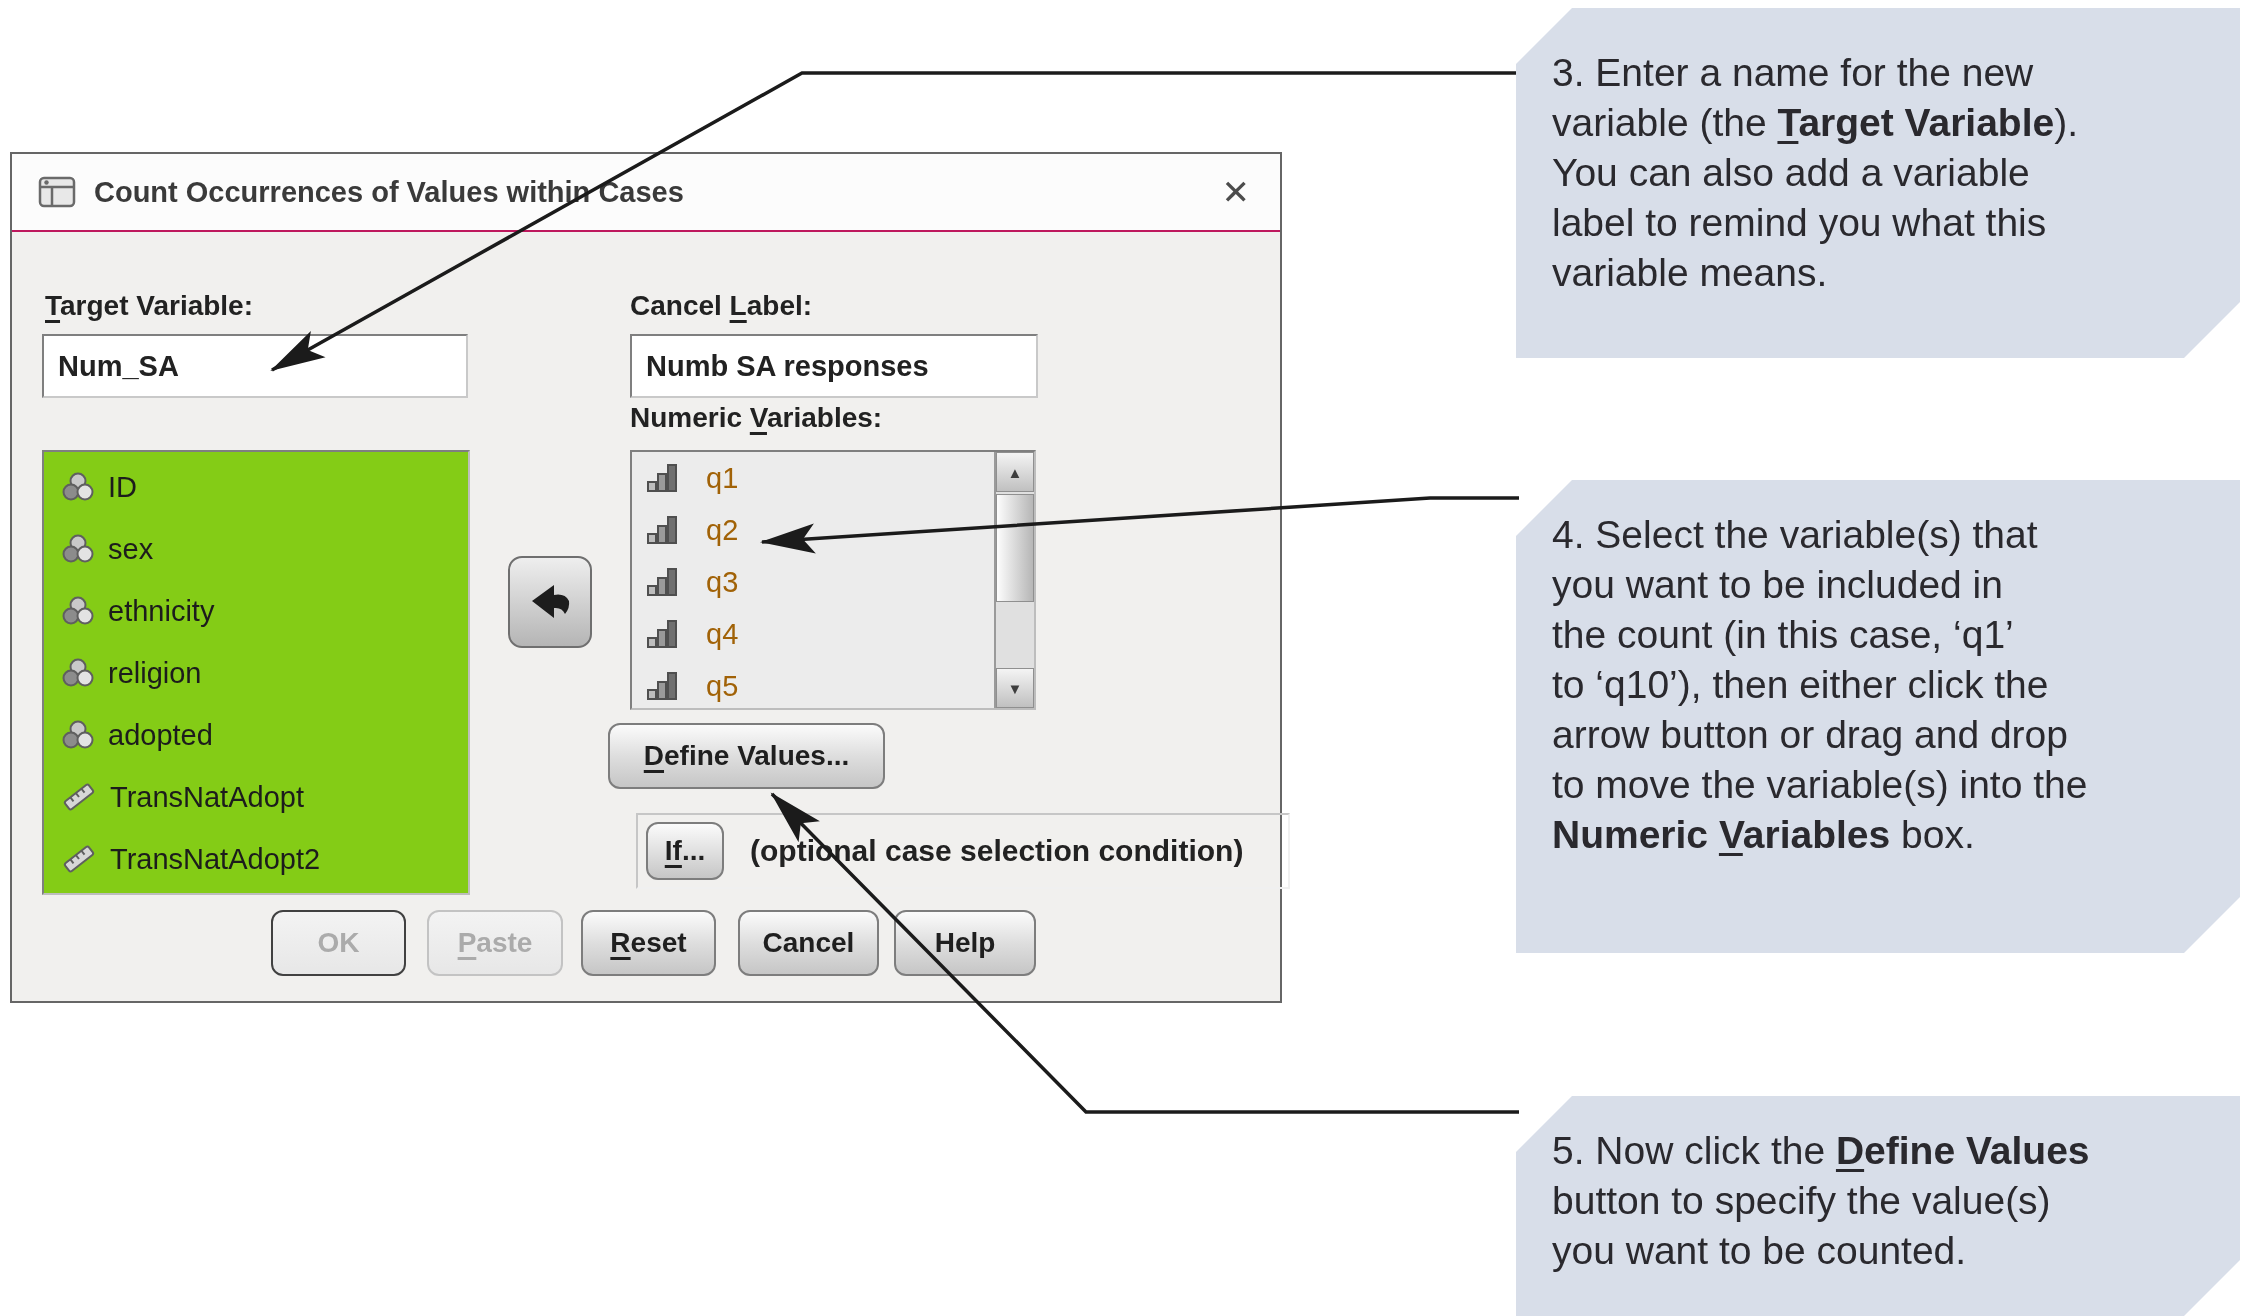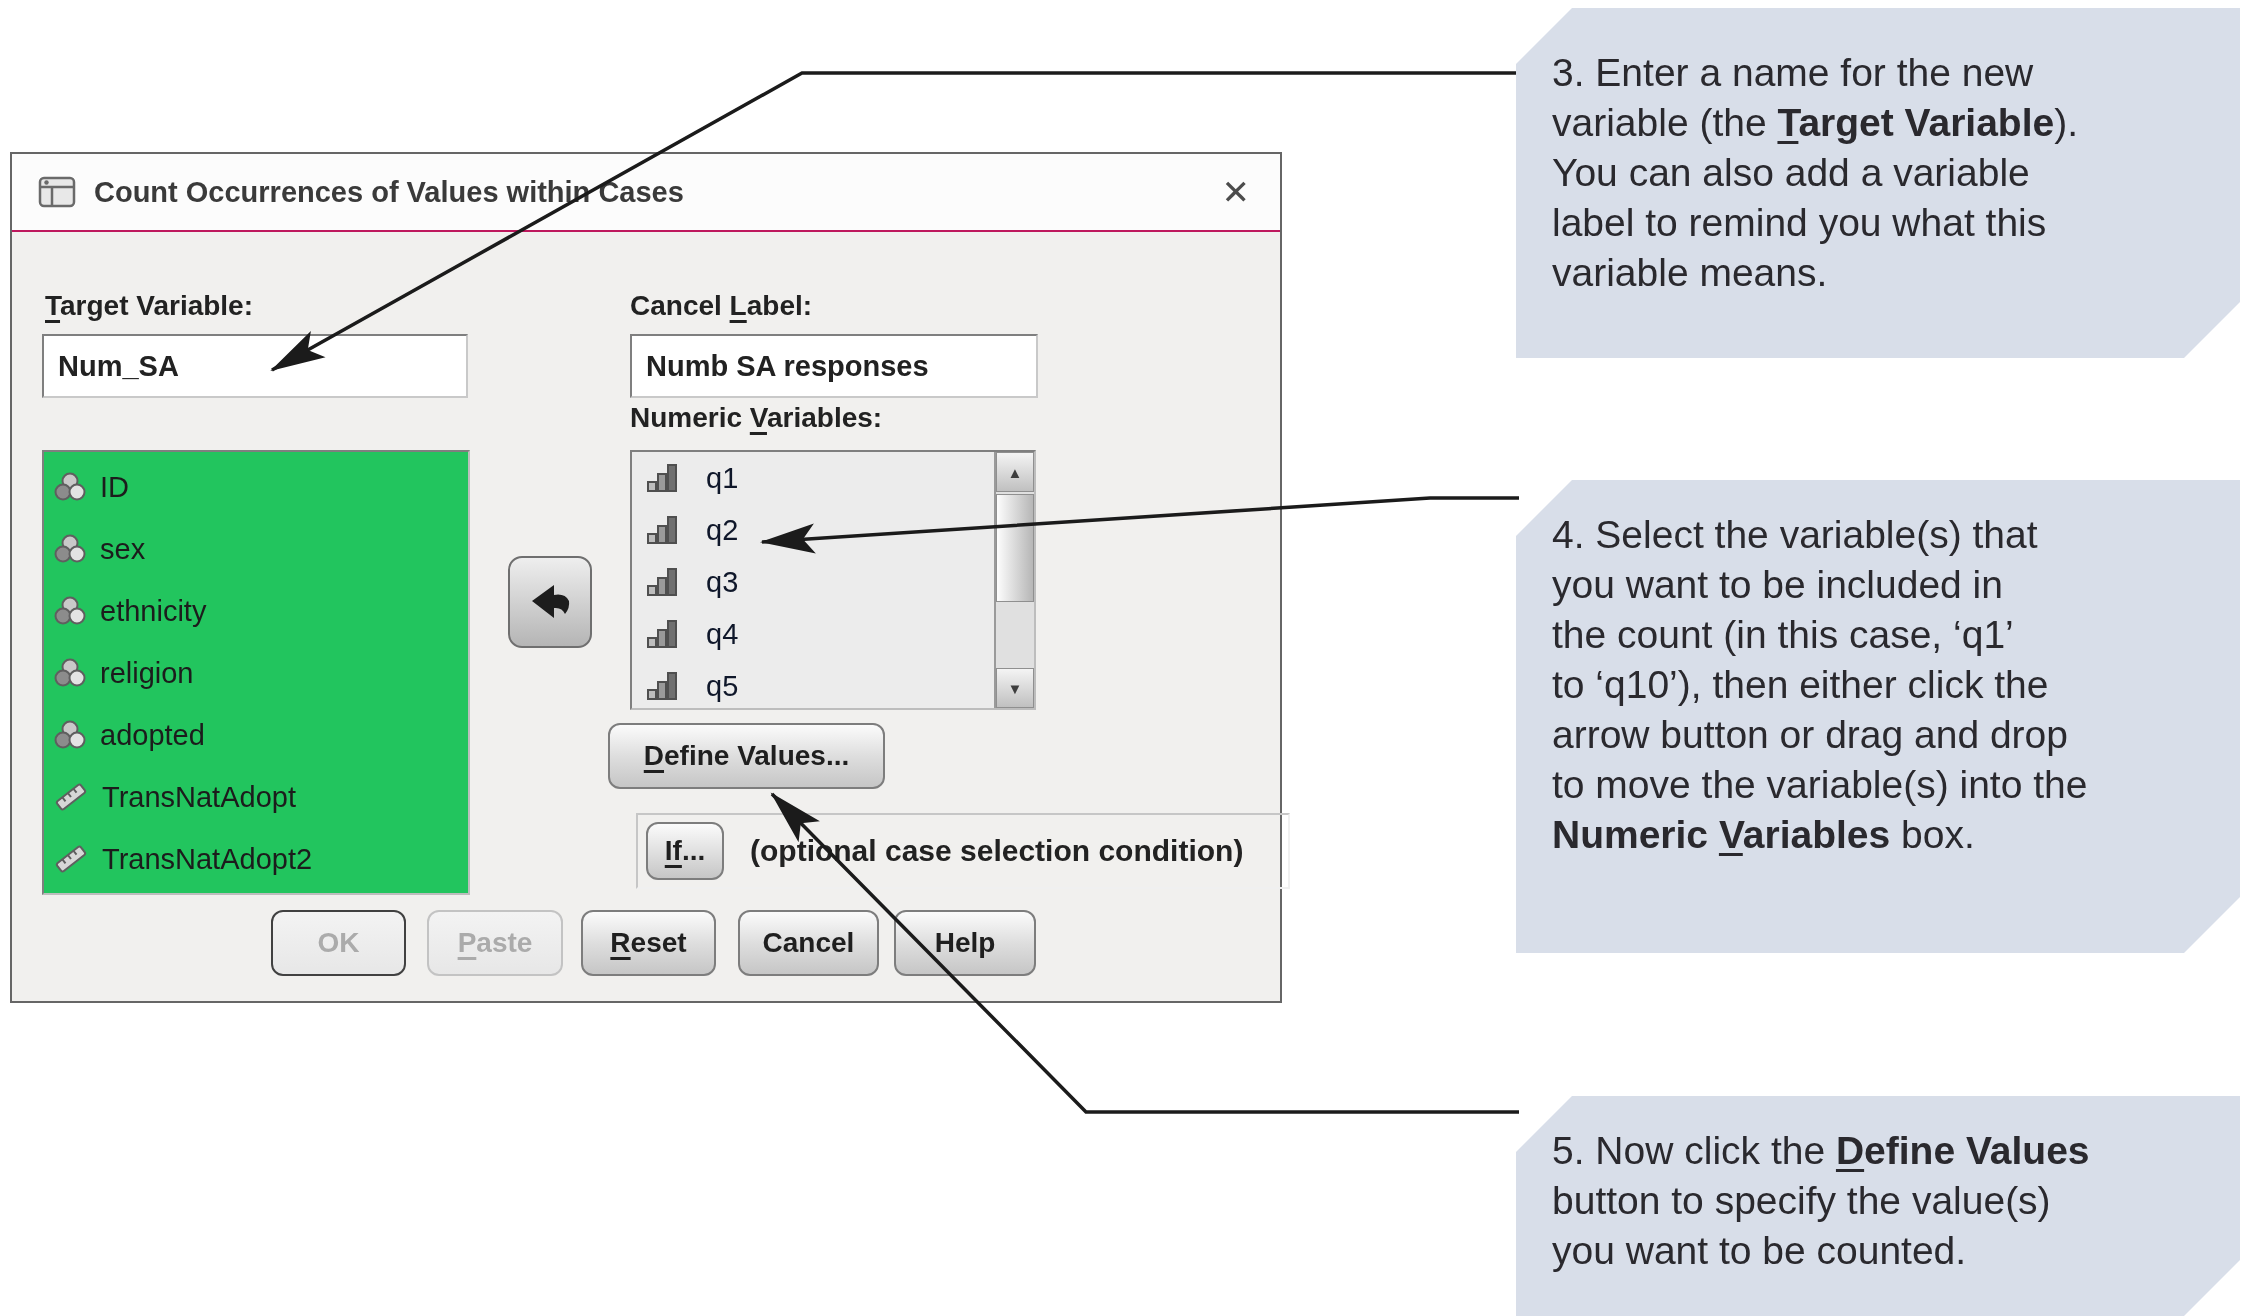--- a/index.html
+++ b/index.html
@@ -21,24 +21,24 @@
   .dlg-label{position:absolute;font-size:28px;font-weight:700;color:#222;}
   .seg-u{text-decoration:underline;text-underline-offset:5px;text-decoration-thickness:2.5px;}
   .seg-b{font-weight:700;}
 
   .tb-input{position:absolute;height:64px;box-sizing:border-box;background:#fff;
             border:2px solid;border-color:#7f7f7f #c9c9c9 #c9c9c9 #7f7f7f;
             font-family:inherit;font-size:29px;font-weight:600;color:#222;padding:0 14px;}
 
   .listbox{position:absolute;box-sizing:border-box;border:2px solid;
            border-color:#7f7f7f #bdbdbd #bdbdbd #7f7f7f;overflow:hidden;}
-  #left-list{left:30px;top:296px;width:428px;height:445px;background:#22c55e;padding-top:4px;}
+  #left-list{left:30px;top:296px;width:428px;height:445px;background:#84cc16;padding-top:4px;padding-left:8px;}
   #numeric-list{left:618px;top:296px;width:406px;height:260px;background:#ececec;}
   .lrow{display:flex;align-items:center;height:62px;padding:0 10px;gap:14px;font-size:29px;color:#1c1c1c;}
-  .nrow{display:flex;align-items:center;height:52px;padding:0 14px;gap:26px;font-size:29px;color:#0f172a;}
+  .nrow{display:flex;align-items:center;height:52px;padding:0 14px;gap:26px;font-size:29px;color:#a16207;}
   .var-icon{flex:0 0 auto;display:flex;align-items:center;}
 
   .nscroll{position:absolute;top:0;right:0;bottom:0;width:40px;box-sizing:border-box;
            border-left:2px solid #9a9a9a;background:#e0e0e0;}
   .scroll-btn{position:absolute;left:0;width:100%;height:40px;box-sizing:border-box;
               background:linear-gradient(#f4f4f4,#c0c0c0);border:1px solid #8f8f8f;
               display:flex;align-items:center;justify-content:center;font-size:15px;color:#3d3d3d;}
   #scroll-up{top:0;}
   #scroll-down{bottom:0;}
   .scroll-thumb{position:absolute;left:0;top:42px;width:100%;height:108px;box-sizing:border-box;

